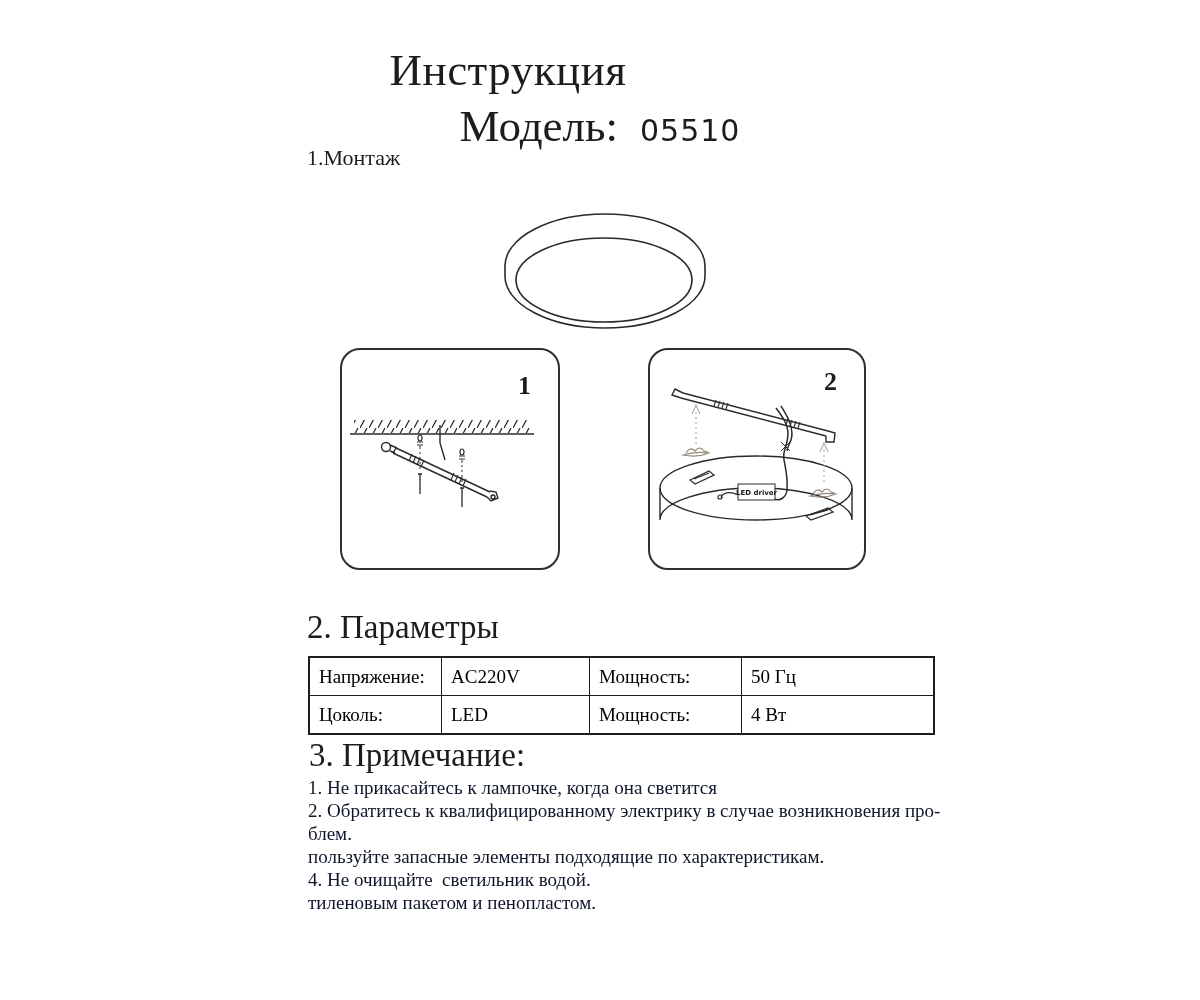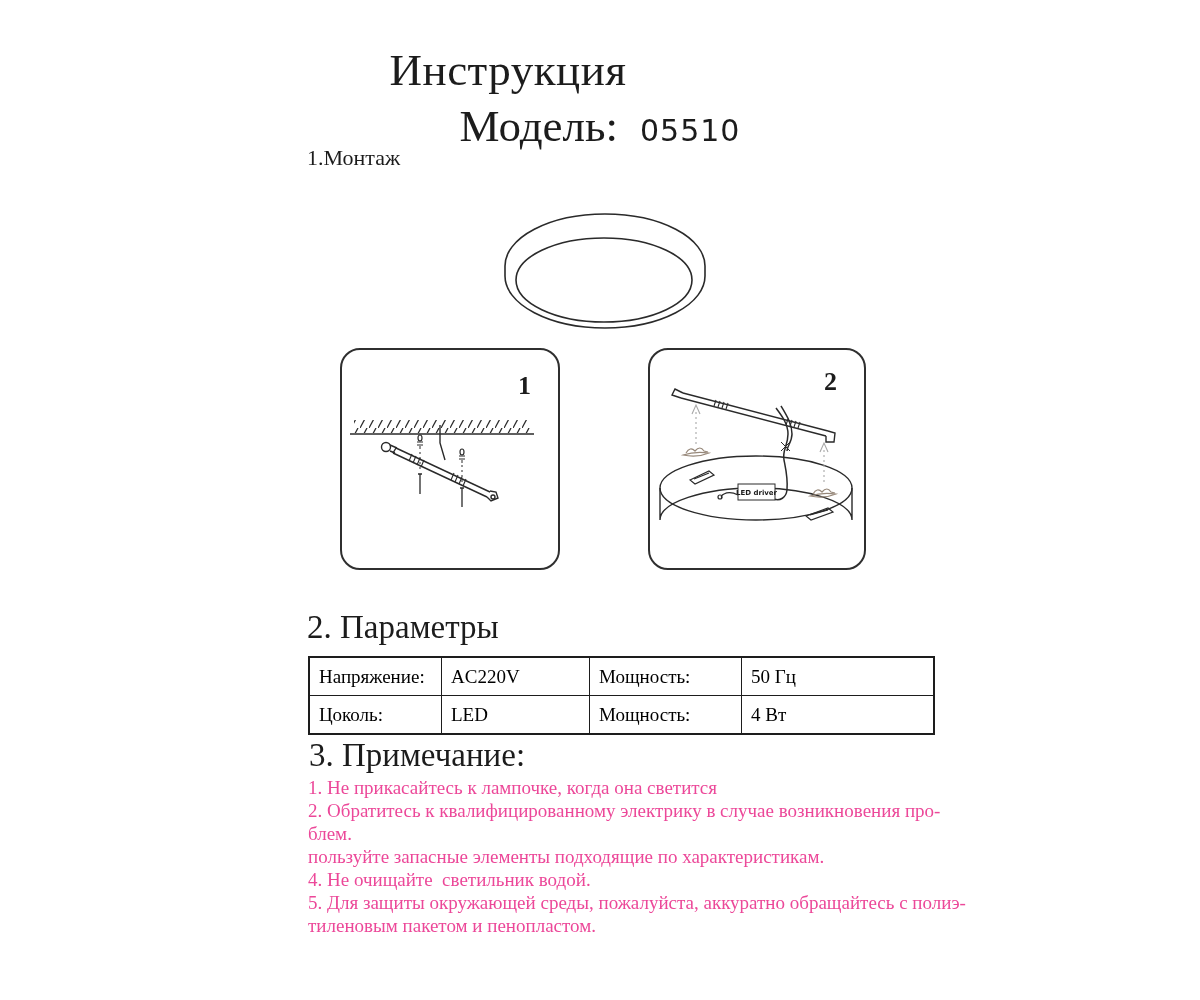--- a/index.html
+++ b/index.html
@@ -36,21 +36,21 @@
     border-collapse:collapse;table-layout:fixed;
     font-size:19px;color:#000000;
   }
   table.params td{
     border:1.5px solid #1d1d1d;height:37px;
     padding:0 0 0 9px;vertical-align:middle;
     white-space:nowrap;overflow:hidden;
   }
   table.params{border:2px solid #1d1d1d;}
   .c0{width:122px;}.c1{width:138px;}.c2{width:142px;}.c3{width:182px;}
-  .notes{left:308px;top:776px;width:640px;font-size:19px;color:#ec4899;}
+  .notes{left:308px;top:776px;width:640px;font-size:19px;color:#0f172a;}
   .notes .nline{line-height:23px;white-space:pre;}
   svg{display:block;}
 </style>
 </head>
 <body>
 
 <div class="abs page-title">Инструкция</div>
 
 <div class="abs model-row">
   <span>Модель:</span><span class="model-num">05510</span>
@@ -186,15 +186,14 @@
   </table>
 
 <div class="abs h-section h-notes">3. Примечание:</div>
 
 <div class="abs notes">
   <div class="nline">1. Не прикасайтесь к лампочке, когда она светится</div>
   <div class="nline">2. Обратитесь к квалифицированному электрику в случае возникновения про-</div>
   <div class="nline">блем.</div>
   <div class="nline">пользуйте запасные элементы подходящие по характеристикам.</div>
   <div class="nline">4. Не очищайте  светильник водой.</div>
-  <div class="nline">5. Для защиты окружающей среды, пожалуйста, аккуратно обращайтесь с полиэ-</div>
   <div class="nline">тиленовым пакетом и пенопластом.</div>
 </div>
 
 </body></html>

